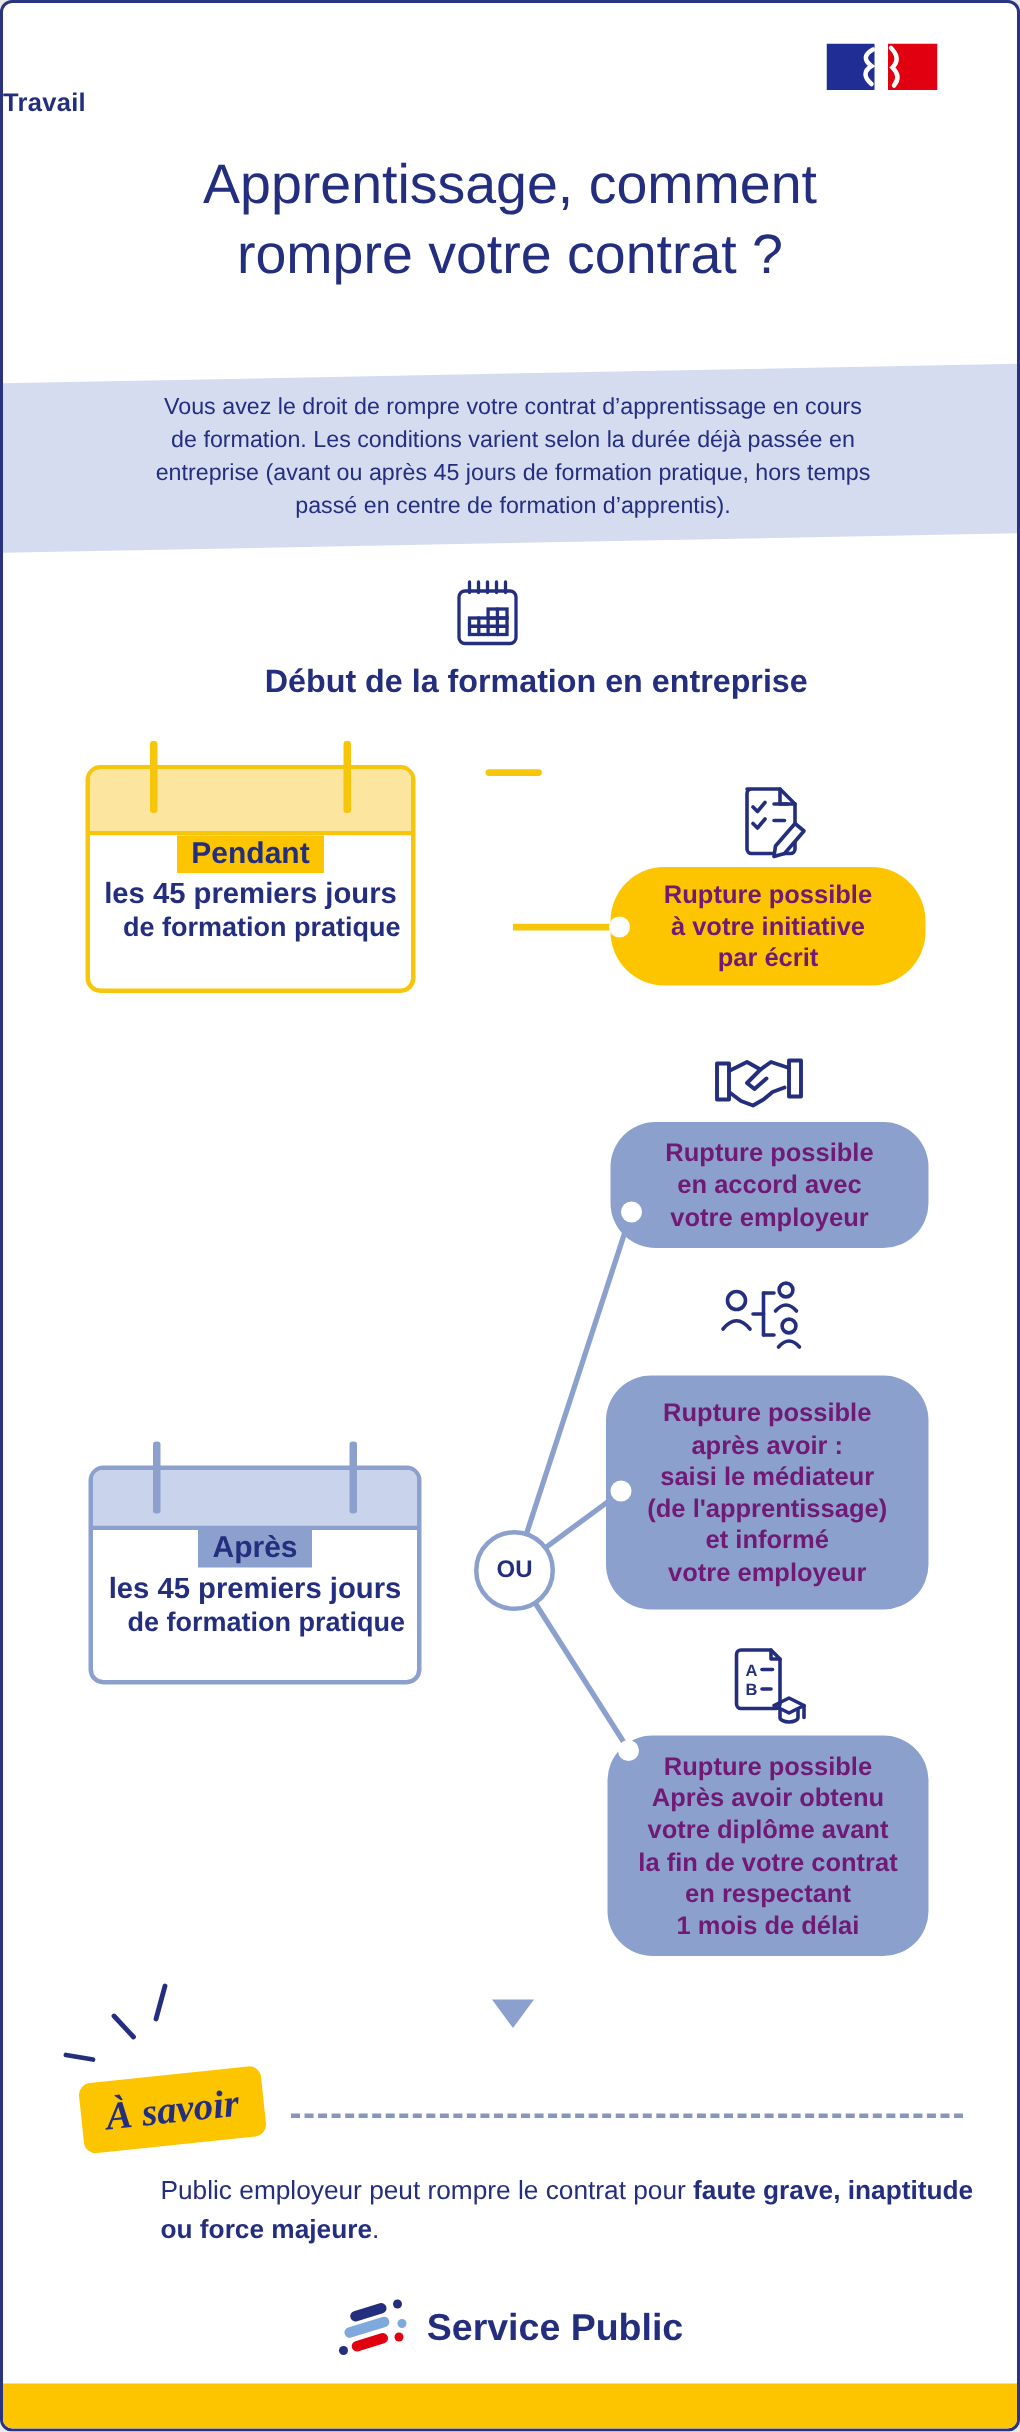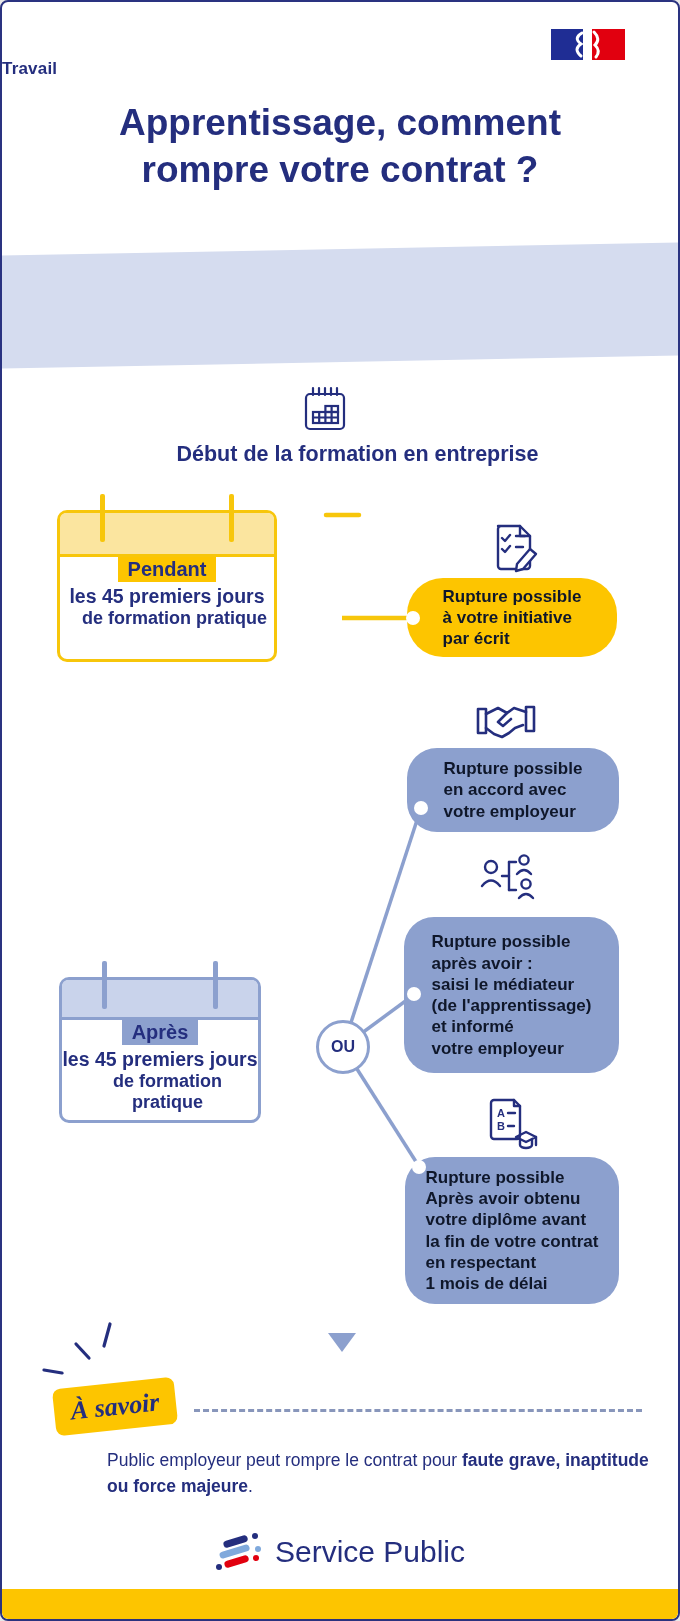--- a/index.html
+++ b/index.html
@@ -9,58 +9,58 @@
     background:#ffffff; border:2px solid #2a3380; border-radius:8px;
     overflow:hidden;
     font-family:"Liberation Sans", sans-serif; color:#242e7e;
   }
 
   
   .category { position:absolute; top:57px; left:0; right:0; text-align:left;
     font-size:17px; font-weight:800; letter-spacing:.2px; }
   .flag { position:absolute; top:27px; right:53px; width:74px; height:31px; }
   .title { position:absolute; top:98px; left:0; right:0; text-align:center;
-    font-size:37px; font-weight:700; line-height:1.26; white-space:pre-line; }
+    font-size:37px; font-weight:400; line-height:1.26; white-space:pre-line; }
 
   
   .intro-band { position:absolute; top:247px; left:-10px; width:700px; height:113px;
     background:#d5dcef; transform:rotate(-1.1deg); }
   .intro-text { position:absolute; top:259px; left:60px; width:560px; text-align:center;
     font-size:15.5px; line-height:1.42; white-space:pre-line; font-weight:500; }
 
   
   .cal-top-icon { position:absolute; top:383px; left:300px; width:46px; height:48px; }
   .section-heading { position:absolute; top:440px; left:0; right:0; text-align:center;
     font-size:21.5px; font-weight:800;padding-left:35px; }
 
   
   .lines-svg { position:absolute; left:0; top:480px; z-index:1; }
 
   
   .cal-card { position:absolute; background:#fff; border-radius:10px; text-align:center; z-index:2; }
   .cal-card.yellow { border:3px solid #f7c60b; left:55px; top:508px; width:220px; height:152px; }
-  .cal-card.blue   { border:3px solid #8ca0ce; left:57px; top:975px; width:202px; height:146px; }
+  .cal-card.blue   { border:3px solid #8ca0ce; left:57px; top:975px; width:222px; height:146px; }
   .cal-head { border-radius:6px 6px 0 0; }
   .cal-card.yellow .cal-head { height:44px; background:#fbe59f; border-bottom:3px solid #f7c60b; }
   .cal-card.blue   .cal-head { height:40px; background:#c9d3eb; border-bottom:3px solid #8ca0ce; }
   .cal-pin { position:absolute; width:5px; height:48px; top:-19px; border-radius:2px; z-index:3; }
   .cal-card.yellow .cal-pin { background:#f7c60b; }
   .cal-card.blue   .cal-pin { background:#8ca0ce; }
   .pin-l { left:40px; } .pin-r { right:40px; }
   .cal-body { padding-top:0; }
   .cal-highlight { display:inline-block; padding:1px 10px; font-size:20px; font-weight:800; }
   .cal-card.yellow .cal-highlight { background:#fdc500; }
   .cal-card.blue   .cal-highlight { background:#8ca0ce; }
   .cal-line1 { font-size:19.5px; font-weight:800; margin-top:3px; }
   .cal-line2 { font-size:18px; font-weight:700;margin-left:15px; }
 
   
   .bubble { position:absolute; z-index:2; border-radius:36px; display:flex;
-    align-items:center; justify-content:center; text-align:left;
-    font-size:17px; font-weight:700; line-height:1.25; white-space:pre-line; color:#0f172a; }
+    align-items:center; justify-content:center; text-align:center;
+    font-size:17px; font-weight:700; line-height:1.25; white-space:pre-line; color:#701a75; }
   .bubble.gold { background:#fdc500; left:405px; top:576px; width:210px; height:79px; }
   .bubble.b2   { background:#8ca0ce; left:405px; top:746px; width:212px; height:84px; border-radius:30px; }
   .bubble.b3   { background:#8ca0ce; left:402px; top:915px; width:215px; height:156px; border-radius:30px; }
   .bubble.b4   { background:#8ca0ce; left:403px; top:1155px; width:214px; height:147px; border-radius:30px; }
 
   .dot { position:absolute; width:14px; height:14px; border-radius:50%; background:#fff; z-index:4; }
 
   .ou-circle { position:absolute; left:314px; top:1018px; width:54px; height:54px;
     border-radius:50%; background:#fff; border:3px solid #8ca0ce; z-index:4;
     display:flex; align-items:center; justify-content:center;
@@ -86,41 +86,45 @@
   .sp-mark { position:relative; width:50px; height:44px; }
   .sp-bar { position:absolute; height:6.5px; border-radius:4px; transform:rotate(-17deg); }
   .sp-bar.n { left:8px; top:8px;  width:25px; background:#242e7e; }
   .sp-bar.c { left:4px; top:18px; width:31px; background:#7fa9dc; }
   .sp-bar.r { left:9px; top:28px; width:25px; background:#e1000f; }
   .sp-dot { position:absolute; border-radius:50%; }
   .sp-dot.n1 { left:37px; top:3px;  width:6px; height:6px; background:#242e7e; }
   .sp-dot.c1 { left:40px; top:16px; width:6px; height:6px; background:#7fa9dc; }
   .sp-dot.r1 { left:38px; top:25px; width:6px; height:6px; background:#e1000f; }
   .sp-dot.n2 { left:1px;  top:34px; width:6px; height:6px; background:#242e7e; }
-  .sp-text { font-size:30px; font-weight:400; }
+  .sp-text { font-size:25px; font-weight:700; }
 
   .bottom-bar { position:absolute; left:0; right:0; bottom:0; height:30px;
     background:#fdc500; border-radius:0 0 6px 6px; }
 </style>
 </head>
 <body>
 
 <div class="page">
 
   <svg class="flag" viewBox="0 0 74 31">
     <rect x="0" y="0" width="32" height="31" fill="#1f2d94"></rect>
     <rect x="41" y="0" width="33" height="31" fill="#e1000f"></rect>
     <path d="M31 4 q-9 5 -1 11 q-8 5 0 12" stroke="#ffffff" stroke-width="3" fill="none" stroke-linecap="round"></path>
     <path d="M43 3 q7 7 1 13 q6 6 1 12" stroke="#ffffff" stroke-width="3" fill="none" stroke-linecap="round"></path>
   </svg>
   <div class="category">Travail</div>
   <h1 class="title">Apprentissage, comment
 rompre votre contrat ?</h1>
 
   <div class="intro-band"></div>
+  <p class="intro-text">Vous avez le droit de rompre votre contrat d’apprentissage en cours
+de formation. Les conditions varient selon la durée déjà passée en
+entreprise (avant ou après 45 jours de formation pratique, hors temps
+passé en centre de formation d’apprentis).</p>
 
   <svg class="cal-top-icon" viewBox="0 0 46 48" fill="none" stroke="#242e7e" stroke-width="2.2" stroke-linecap="round">
     <rect x="4" y="9" width="38" height="35" rx="4"></rect>
     <path d="M11 3 v7 M17 3 v7 M23 3 v7 M29 3 v7 M35 3 v7"></path>
     <rect x="11" y="27" width="25" height="11"></rect>
     <path d="M17.2 27 v11 M23.4 27 v11 M29.6 27 v11 M11 32.5 h25"></path>
     <rect x="23.4" y="21" width="12.6" height="6"></rect>
     <path d="M29.6 21 v6"></path>
   </svg>
   <div class="section-heading">Début de la formation en entreprise</div>

